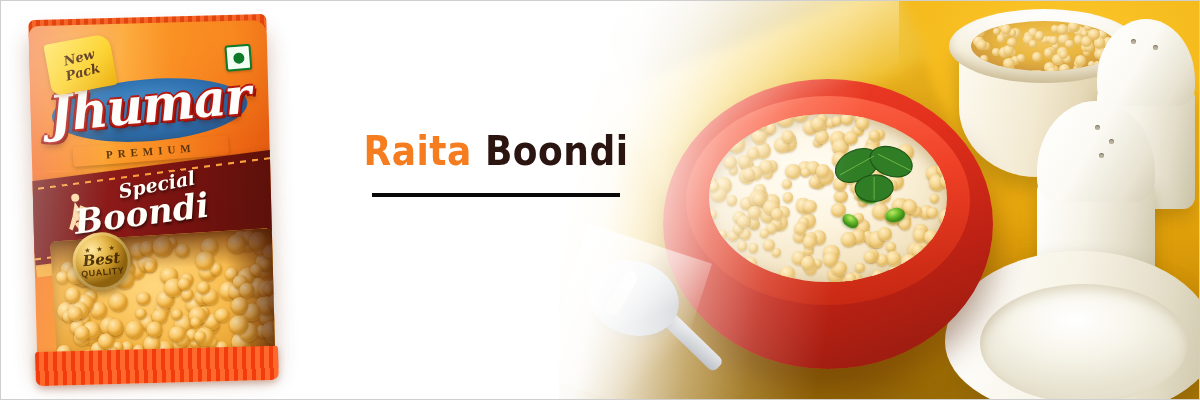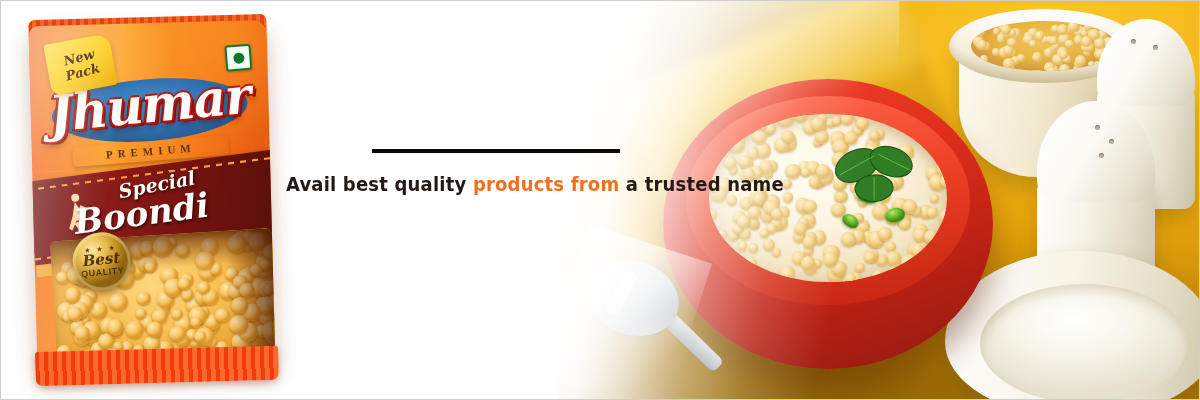--- a/index.html
+++ b/index.html
@@ -1068,21 +1068,20 @@
 
       <div class="vegmark">
           <i></i>
         </div>
       <div class="pk-gloss"></div>
     </div>
     <div class="pk-bottom-seal"></div>
   </div>
 
   <div class="copy">
+    <div class="headline">
+      <span class="w1">Raita</span>
+      <span class="w2">Boondi</span>
+    </div>
     <div class="rule"></div>
-    <div class="subline">
-      <span>Avail best quality</span>
-      <span class="hi">products from</span>
-      <span>a trusted name</span>
-    </div>
   </div>
 
 </div>
 
 </body></html>

